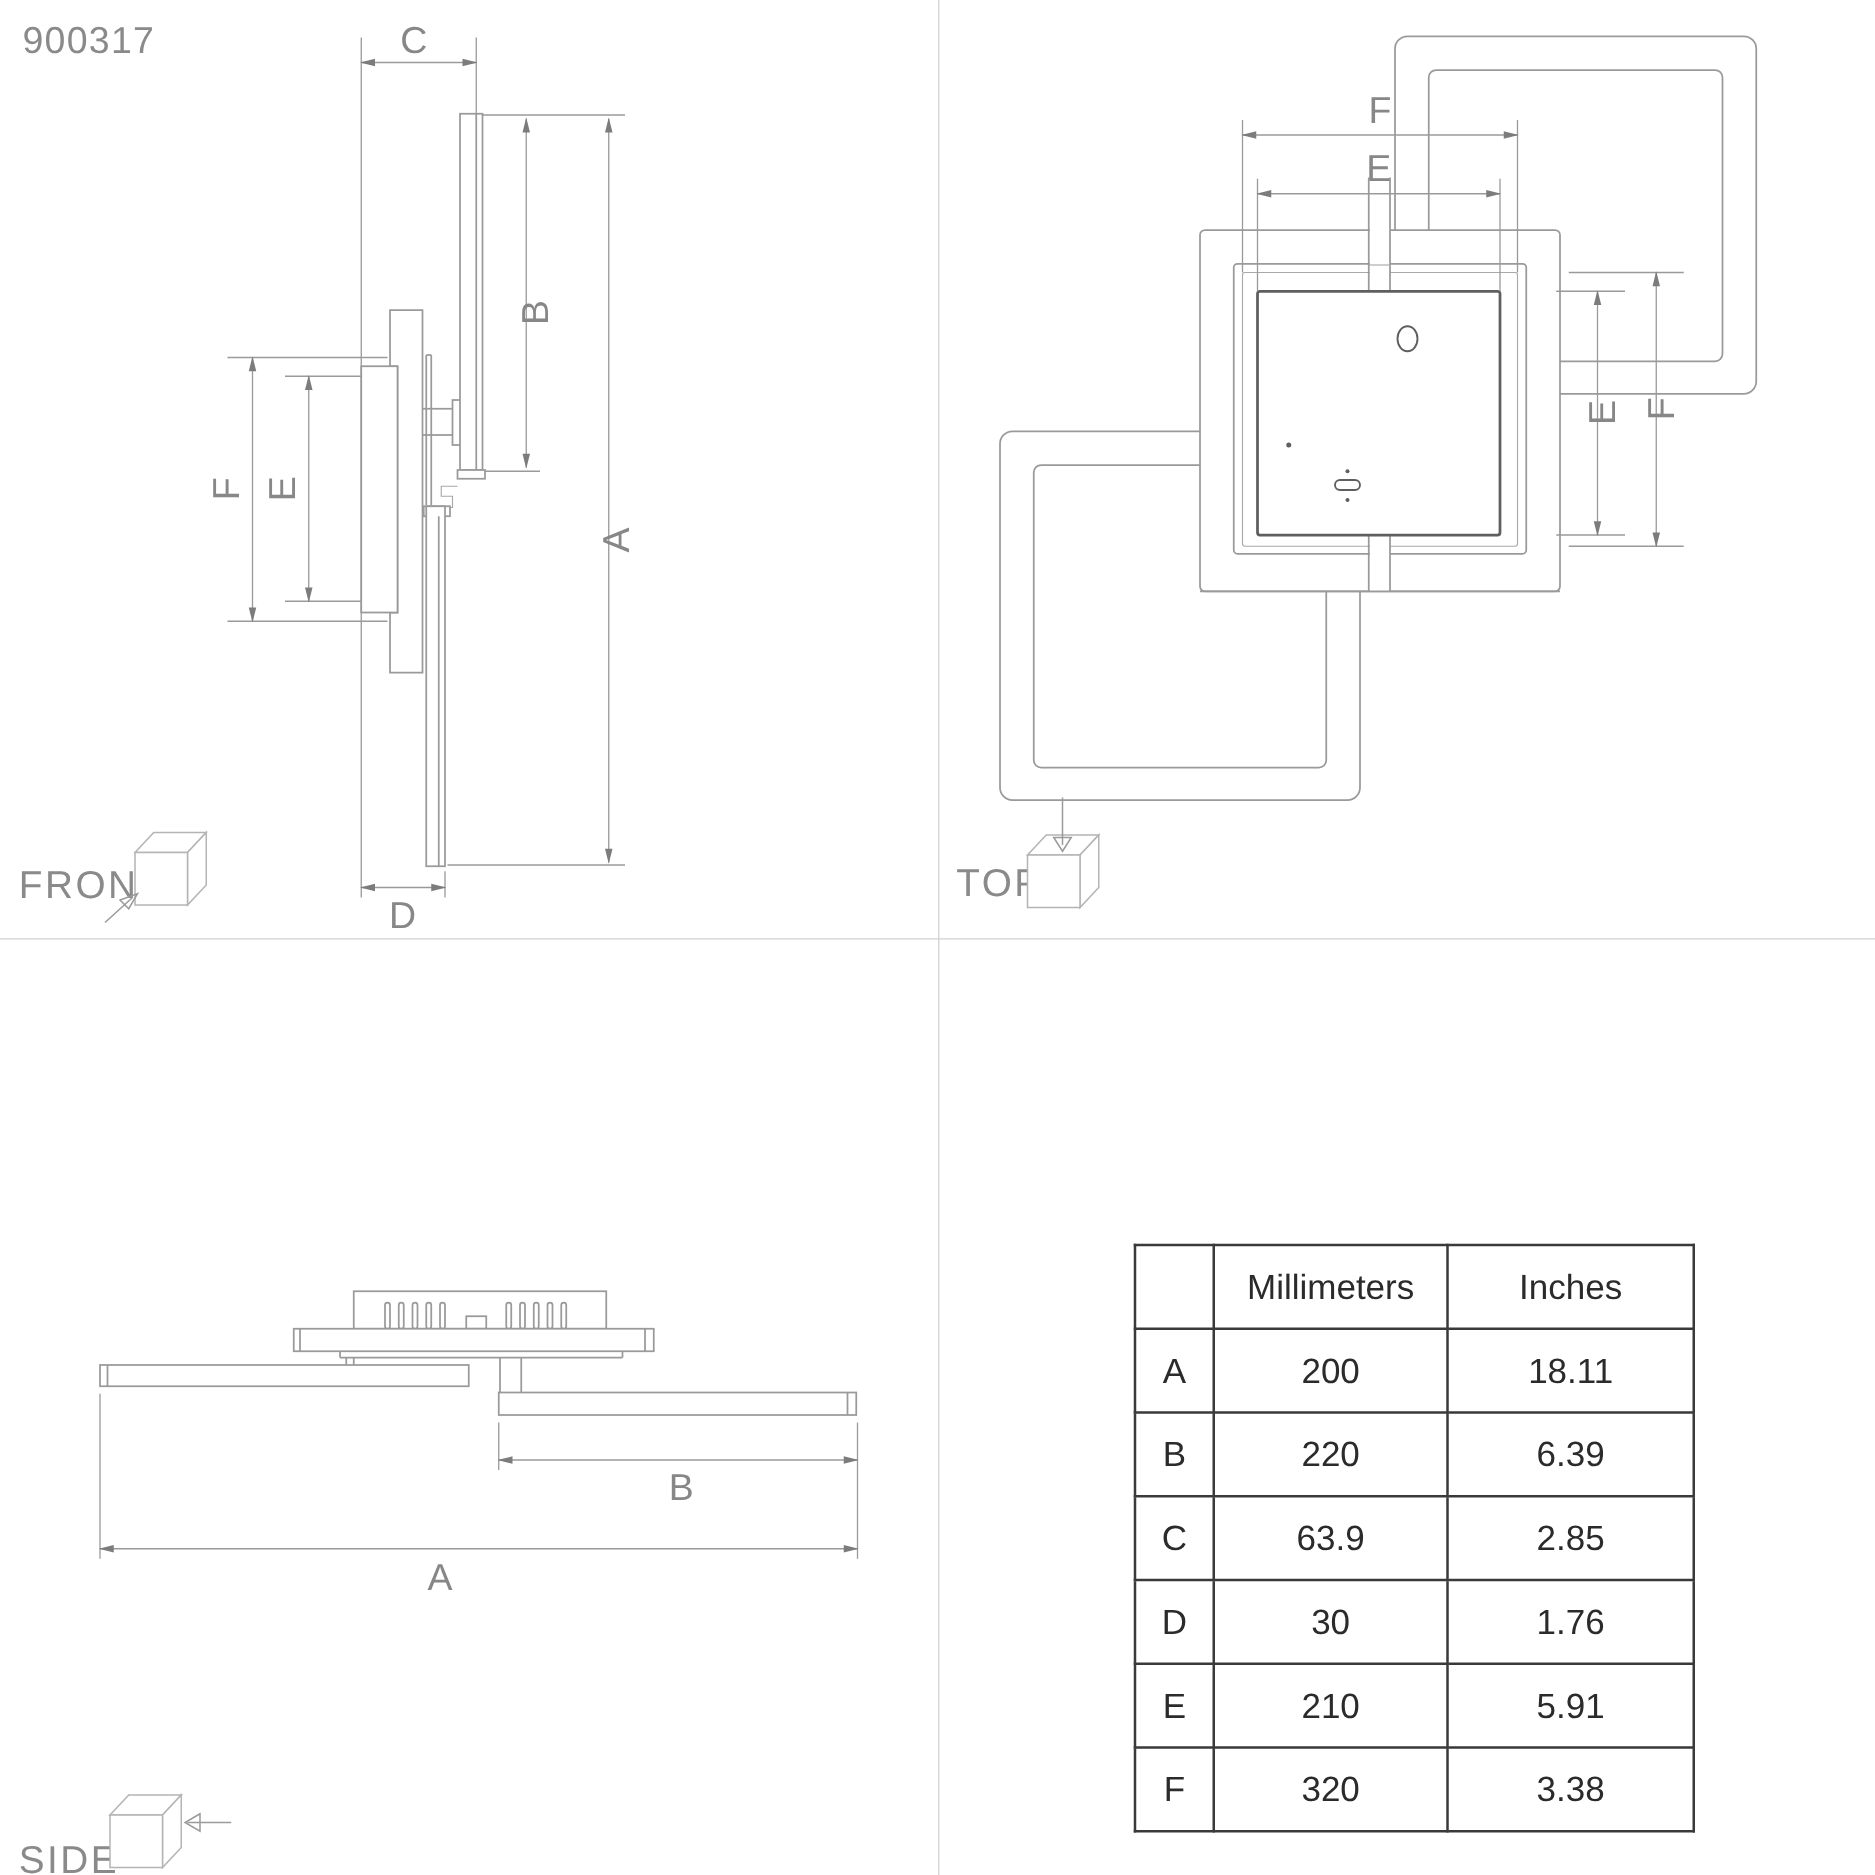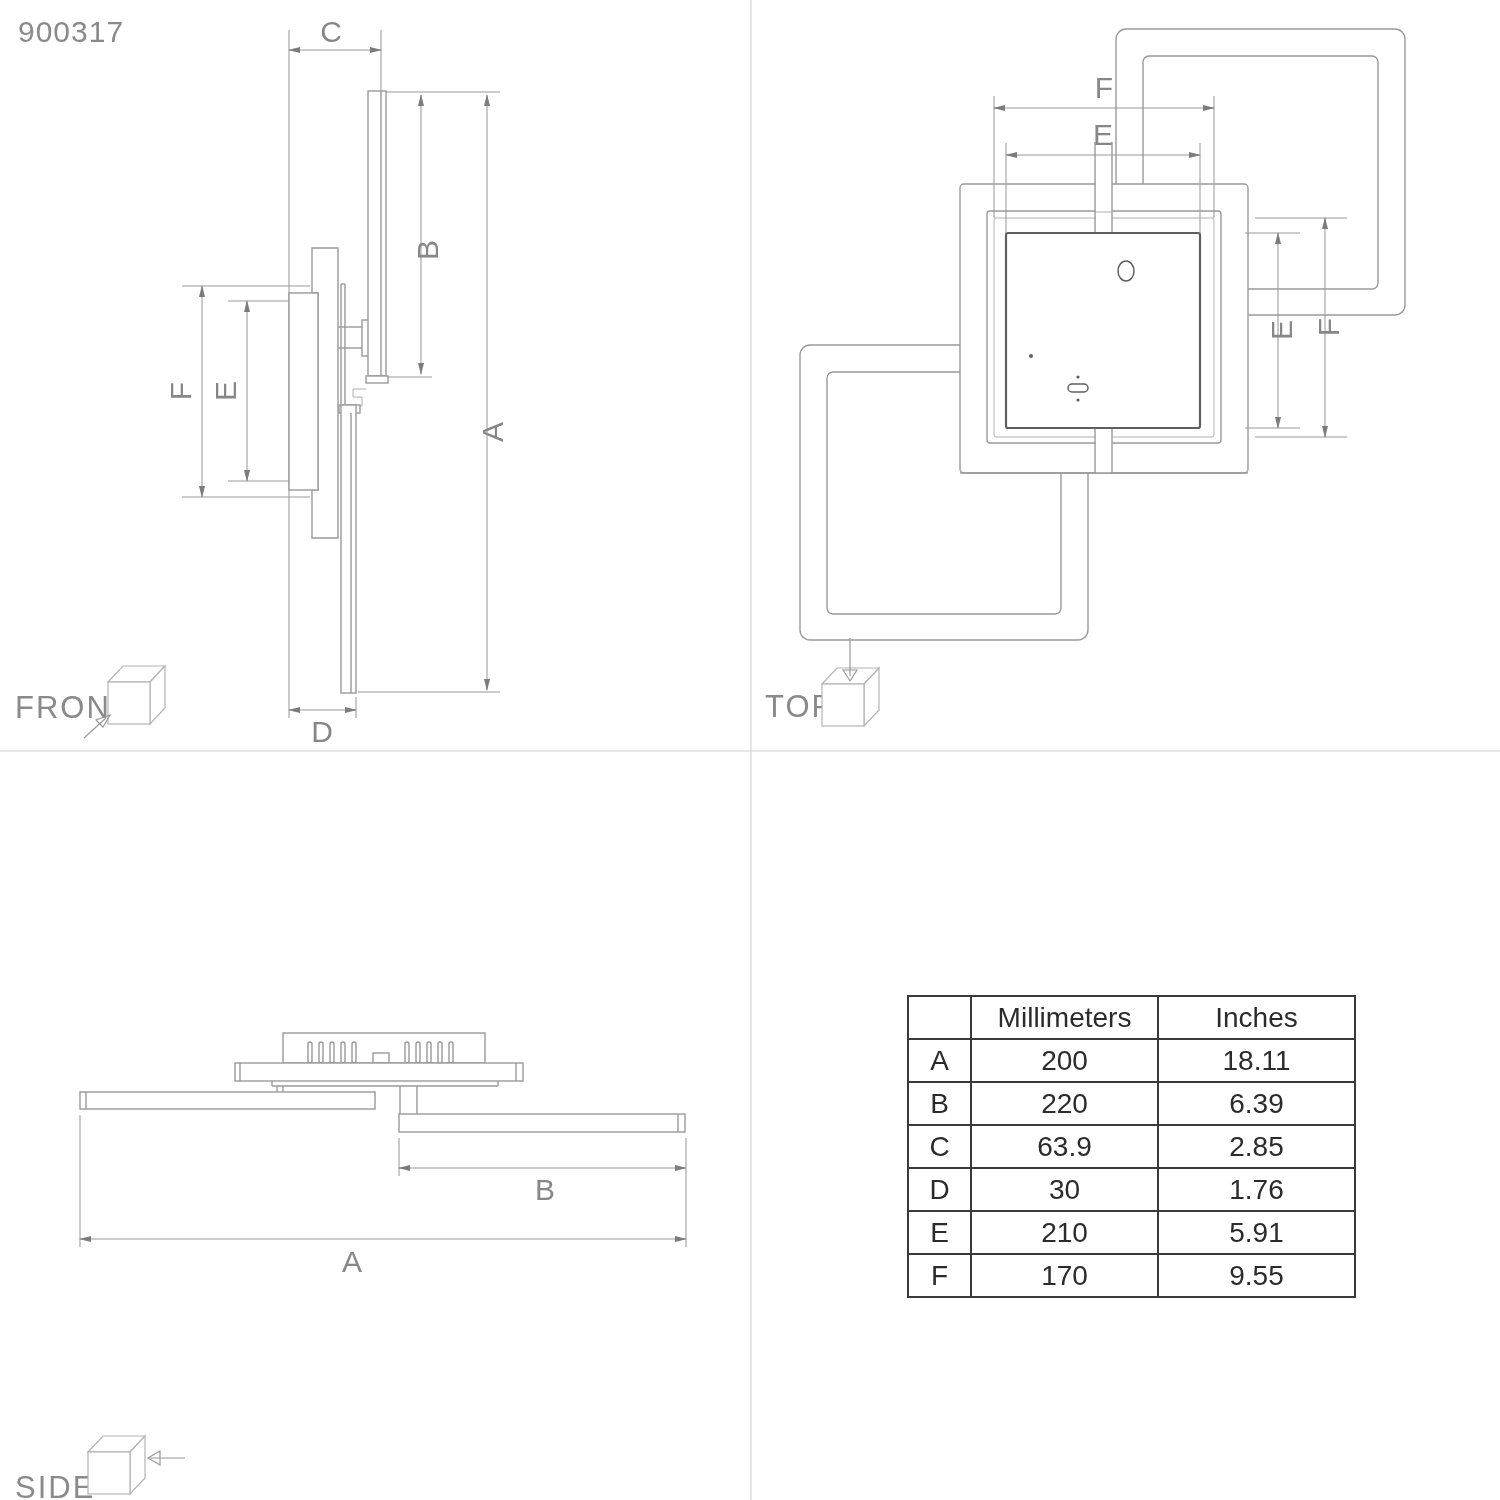--- a/index.html
+++ b/index.html
@@ -16,21 +16,21 @@
   .whitefill{fill:#ffffff;stroke:none;}
   .dotf{fill:#5f5f5f;stroke:none;}
   .lbl{fill:#878787;font-size:30px;}
   .mid{text-anchor:middle;}
   .viewlbl{fill:#8a8a8a;font-size:31px;letter-spacing:2px;}
   .code{fill:#8a8a8a;font-size:30px;letter-spacing:1px;}
   .cube{stroke:#b4b4b4;fill:#ffffff;stroke-width:1.2;}
   .cubearr{stroke:#9a9a9a;fill:none;stroke-width:1.2;}
   
   #dim-table{position:absolute;left:907px;top:995px;width:447px;border-collapse:collapse;table-layout:fixed;color:#2b2b2b;font-size:28px;}
-  #dim-table td,#dim-table th{border:2px solid #3a3a3a;text-align:center;padding:0;font-weight:normal;height:41px;line-height:41px;overflow:hidden;}
+  #dim-table td,#dim-table th{border:2px solid #3a3a3a;text-align:center;padding:12px;font-weight:normal;height:41px;line-height:41px;overflow:hidden;}
   #dim-table col.c1{width:63px;} #dim-table col.c2{width:187px;} #dim-table col.c3{width:197px;}
 </style>
 </head>
 <body>
 
 <svg id="drawing" width="1500" height="1500" viewBox="0 0 1500 1500">
 
   <g>
     <line x1="751" y1="0" x2="751" y2="1500" stroke="#d0d0d0" stroke-width="1"></line>
     <line x1="0" y1="751" x2="1500" y2="751" stroke="#d0d0d0" stroke-width="1"></line>
@@ -271,17 +271,17 @@
       <td>30</td>
       <td>1.76</td>
     </tr>
     <tr>
       <td>E</td>
       <td>210</td>
       <td>5.91</td>
     </tr>
     <tr>
       <td>F</td>
-      <td>170</td>
-      <td>9.55</td>
+      <td>320</td>
+      <td>3.38</td>
     </tr>
   </tbody>
 </table>
 
 </body></html>

